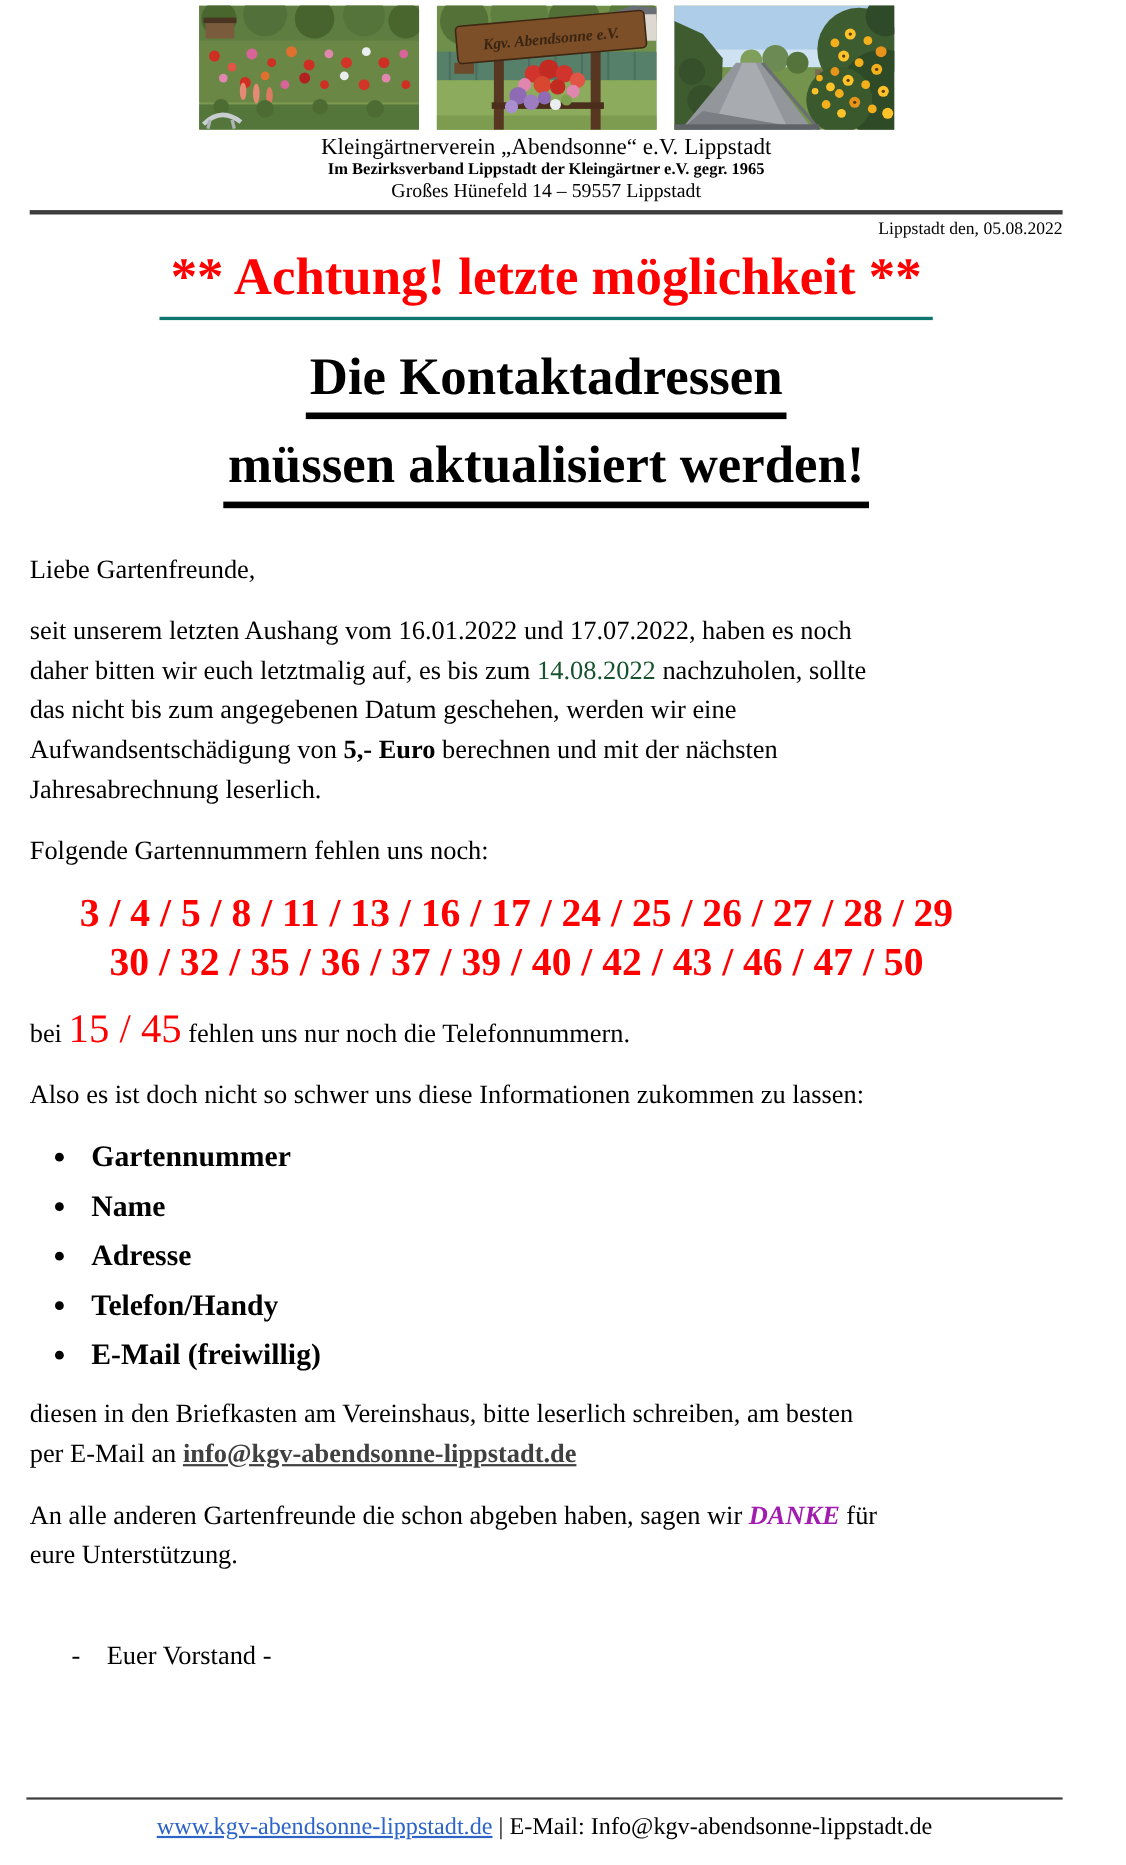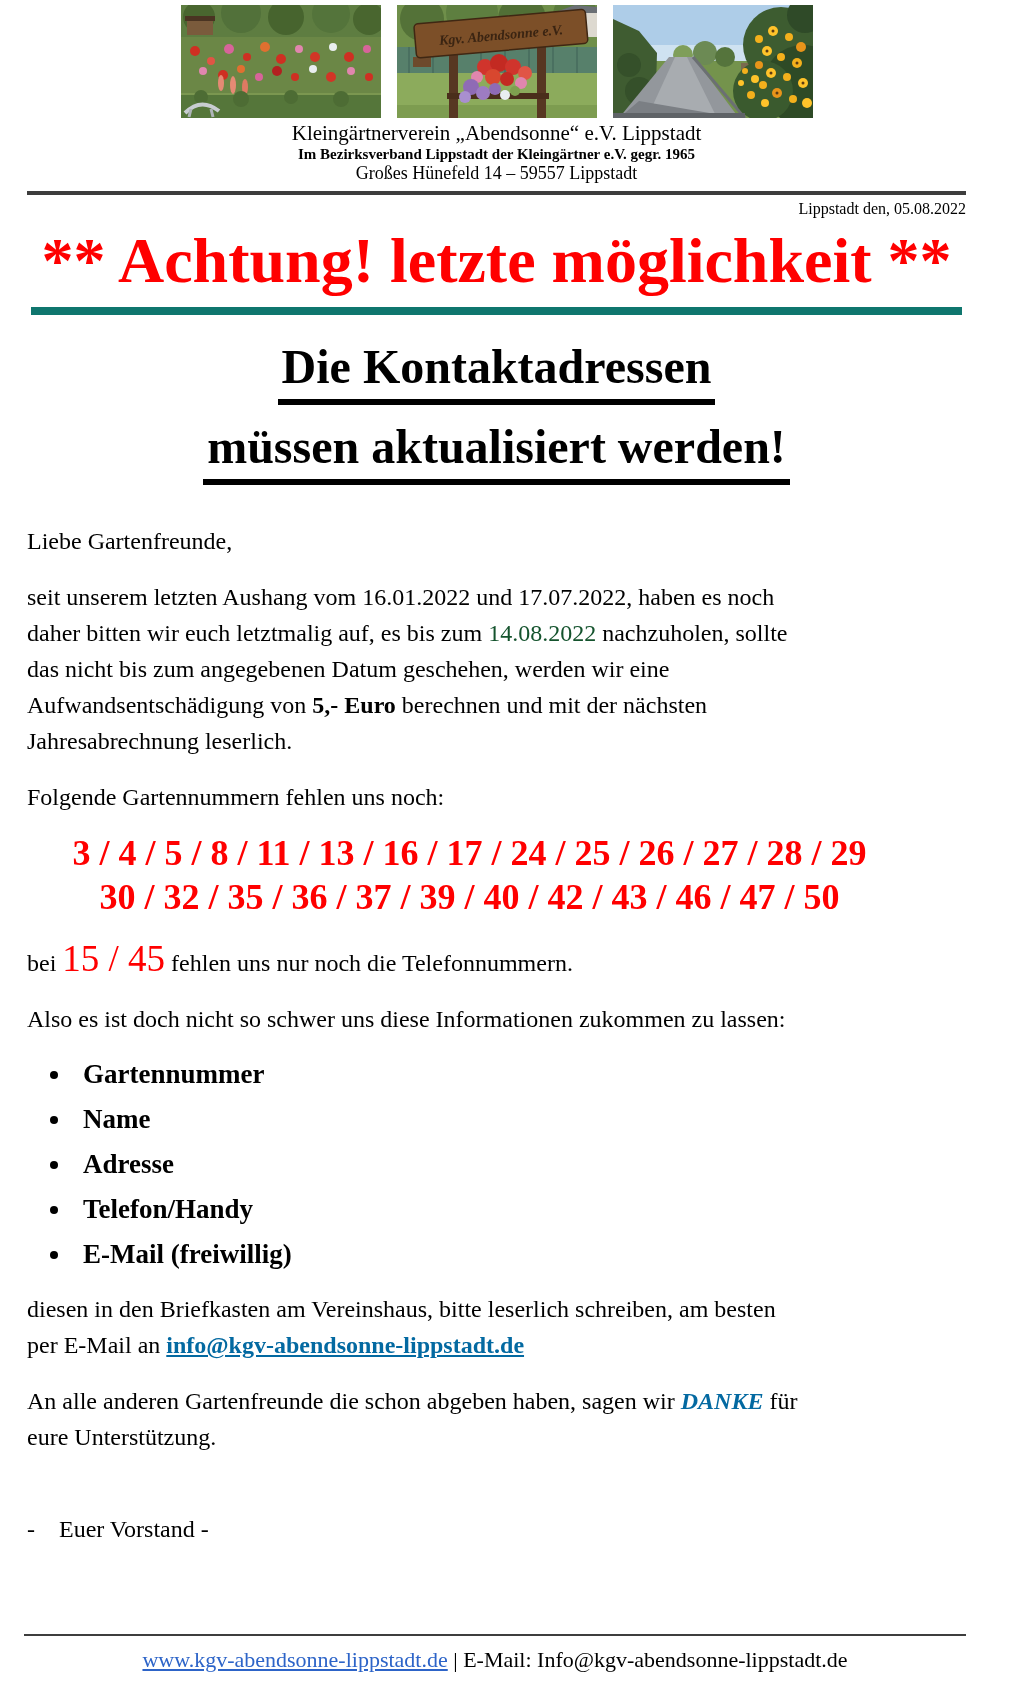--- a/index.html
+++ b/index.html
@@ -20,22 +20,22 @@
   .photo svg { display:block; width:200px; height:113px; }
   .org-name    { text-align:center; font-size:21px; margin-top:3px; }
   .org-sub     { text-align:center; font-size:15px; font-weight:bold; }
   .org-address { text-align:center; font-size:18px; }
   .top-rule    { border:none; border-top:4px solid #3d3d3d; margin-top:7px; }
   .date-line   { text-align:right; font-size:16px; margin-top:5px; }
 
   
   .alert-wrap { text-align:center; margin-top:6px; }
   .alert-heading {
-    display:inline-block; color:#ff0000; font-weight:bold; font-size:64px;
-    border-bottom:8px solid #0f766e; padding:0 10px 9px 10px; line-height:1.15;
+    display:inline-block; color:#ff0000; font-weight:bold; font-size:48px;
+    border-bottom:3px solid #0f766e; padding:0 10px 9px 10px; line-height:1.15;
   }
   .main-heading { text-align:center; margin-top:24px; }
   .mh-line {
     display:inline-block; font-weight:bold; font-size:48px; line-height:1.15;
     border-bottom:6px solid #000; padding:0 4px 5px 4px;
   }
   .mh-row + .mh-row { margin-top:14px; }
 
   
   .body-block { font-size:24px; line-height:36px; max-width:885px; }
@@ -50,24 +50,24 @@
   }
   .phone-line { margin-top:22px; }
   .phone-numbers { color:#ff0000; font-weight:normal; font-size:37px; }
 
   ul.info-list { margin:20px 0 0 46px; }
   ul.info-list li {
     font-size:27px; font-weight:bold; line-height:34px;
     margin-bottom:11px; padding-left:10px;
   }
 
-  a.email-link { color:#0369a1; font-weight:bold; }
-  .danke { color:#0369a1; font-weight:bold; font-style:italic; }
-
-  .signoff { margin-top:56px; white-space:pre; font-size:24px; }
+  a.email-link { color:#404040; font-weight:bold; }
+  .danke { color:#a21caf; font-weight:bold; font-style:italic; }
+
+  .signoff { margin-top:56px; margin-left:38px; white-space:pre; font-size:24px; }
 
   
   .footer { position:absolute; left:24px; right:58px; bottom:22px; }
   .footer-rule { border:none; border-top:2px solid #3d3d3d; }
   .footer-text { text-align:center; font-size:22px; margin-top:11px; }
   a.site-link { color:#2d64c8; text-decoration:underline; }
 </style>
 </head>
 <body>
 

